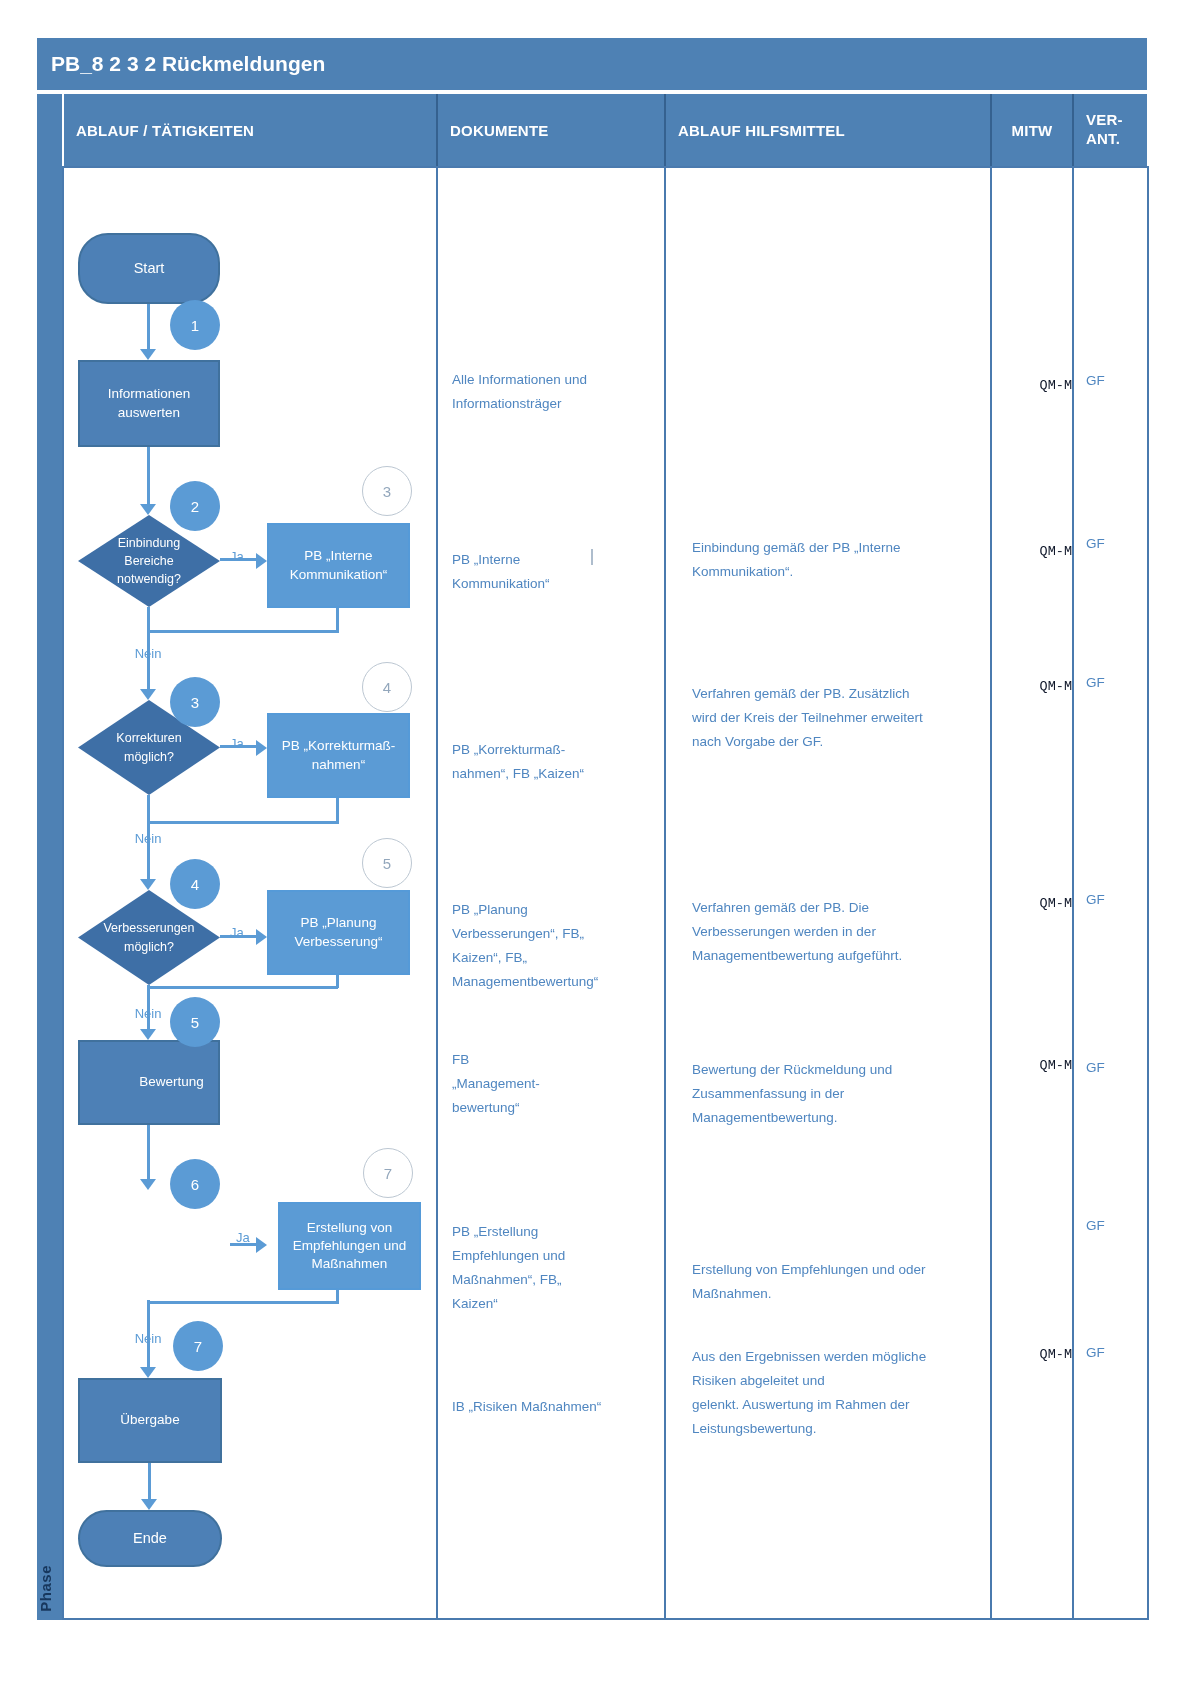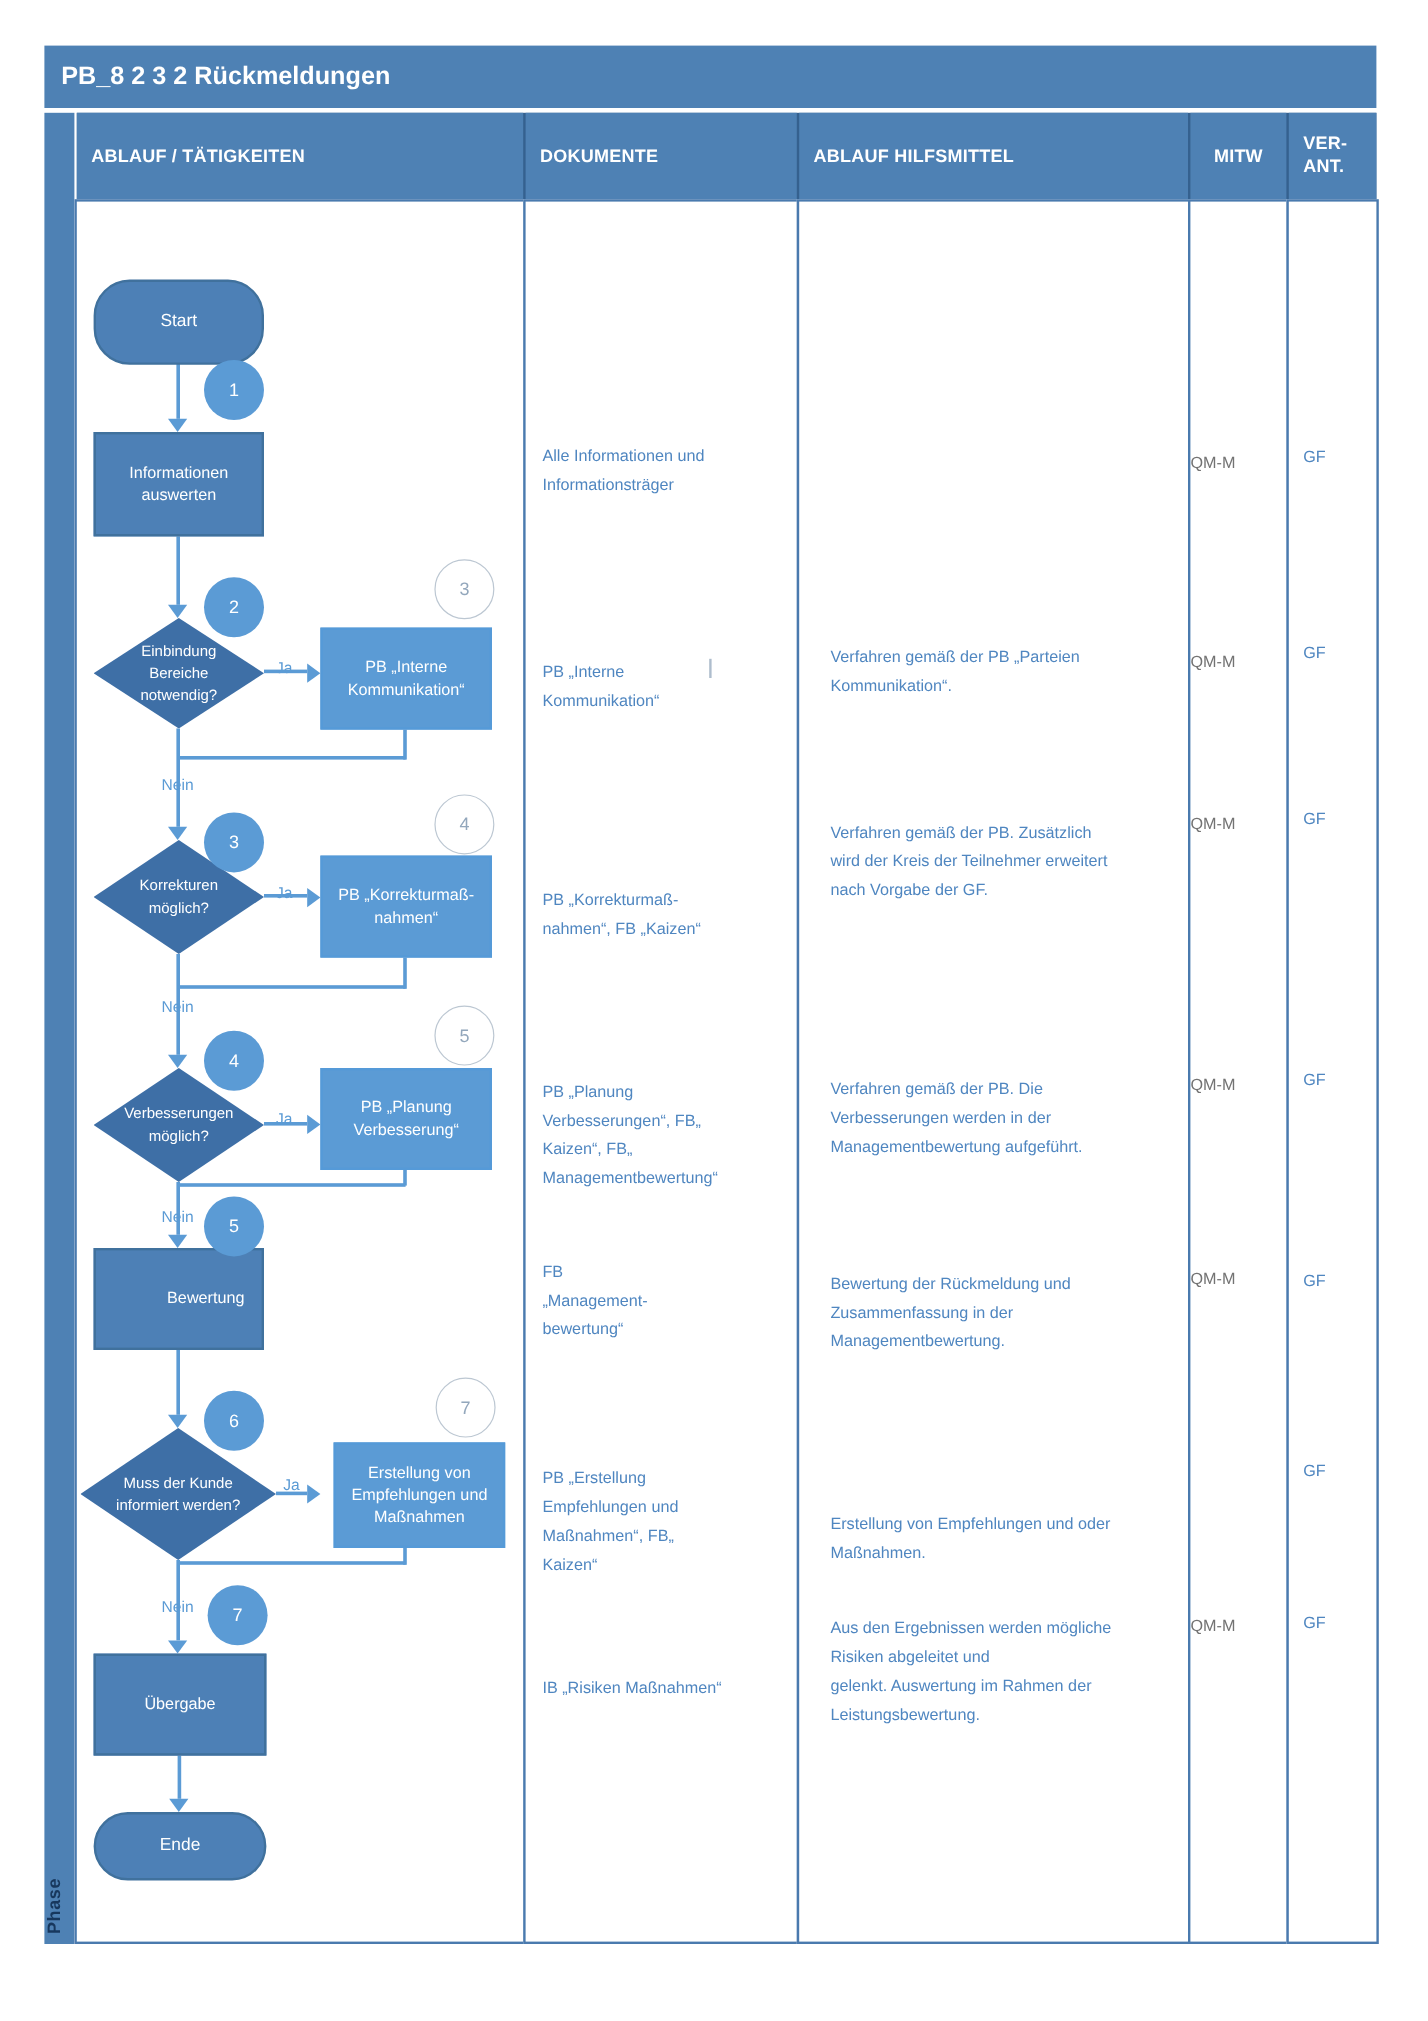--- a/index.html
+++ b/index.html
@@ -39,21 +39,21 @@
   .hline{position:absolute;height:3px;background:#5b9bd5;z-index:1;}
   .arrd{position:absolute;width:0;height:0;border-left:8px solid transparent;
         border-right:8px solid transparent;border-top:11px solid #5b9bd5;z-index:1;}
   .arrr{position:absolute;width:0;height:0;border-top:8px solid transparent;
         border-bottom:8px solid transparent;border-left:11px solid #5b9bd5;z-index:1;}
   .branchlbl{position:absolute;color:#5b9bd5;font-size:13px;z-index:3;}
   .neinlbl{position:absolute;width:44px;text-align:center;color:#5b9bd5;font-size:13px;z-index:3;}
 
   
   .entry{position:absolute;color:#4f86c0;font-size:13.5px;line-height:24px;white-space:pre-line;}
-  .mitwentry{position:absolute;width:100%;text-align:left;color:#737373;font-size:13.5px;}
+  .mitwentry{position:absolute;width:100%;text-align:right;color:#0f172a;font-size:13.5px;font-family:Liberation Mono, monospace;}
   .verantry{position:absolute;left:12px;color:#4f86c0;font-size:13.5px;}
   .tick{position:absolute;width:2px;height:16px;background:#aebdcd;}
 </style>
 </head>
 <body>
 
 <div class="page">
 
   <div class="abs titlebar">PB_8 2 3 2 Rückmeldungen</div>
 
@@ -143,22 +143,20 @@
 Kommunikation“</div>
     <div class="node diamond" style="left:14px;top:532px;width:142px;height:95px;">Korrekturen
 möglich?</div>
     <div class="node branchbox" style="left:203px;top:545px;width:143px;height:85px;">PB „Korrekturmaß-
 nahmen“</div>
     <div class="node diamond" style="left:14px;top:722px;width:142px;height:95px;">Verbesserungen
 möglich?</div>
     <div class="node branchbox" style="left:203px;top:722px;width:143px;height:85px;">PB „Planung
 Verbesserung“</div>
     <div class="node mainbox" style="left:14px;top:872px;width:142px;height:85px;padding-left:45px;">Bewertung</div>
-    <div class="node diamond" style="left:3px;top:1022px;width:163px;height:110px;">Muss der Kunde
-informiert werden?</div>
     <div class="node branchbox" style="left:214px;top:1034px;width:143px;height:88px;">Erstellung von
 Empfehlungen und
 Maßnahmen</div>
     <div class="node mainbox" style="left:14px;top:1210px;width:144px;height:85px;">Übergabe</div>
     <div class="node oval" style="left:14px;top:1342px;width:144px;height:57px;">Ende</div>
   </div>
 
   <div class="abs" style="left:438px;top:168px;width:226px;height:1450px;">
     <div class="entry" style="left:14px;top:200px;">Alle Informationen und
 Informationsträger</div>
@@ -175,21 +173,21 @@
 „Management-
 bewertung“</div>
     <div class="entry" style="left:14px;top:1052px;">PB „Erstellung
 Empfehlungen und
 Maßnahmen“, FB„
 Kaizen“</div>
     <div class="entry" style="left:14px;top:1227px;">IB „Risiken Maßnahmen“</div>
   </div>
 
   <div class="abs" style="left:666px;top:168px;width:324px;height:1450px;">
-    <div class="entry" style="left:26px;top:368px;">Verfahren gemäß der PB „Parteien
+    <div class="entry" style="left:26px;top:368px;">Einbindung gemäß der PB „Interne
 Kommunikation“.</div>
     <div class="entry" style="left:26px;top:514px;">Verfahren gemäß der PB. Zusätzlich
 wird der Kreis der Teilnehmer erweitert
 nach Vorgabe der GF.</div>
     <div class="entry" style="left:26px;top:890px;">Bewertung der Rückmeldung und
 Zusammenfassung in der
 Managementbewertung.</div>
     <div class="entry" style="left:26px;top:728px;">Verfahren gemäß der PB. Die
 Verbesserungen werden in der
 Managementbewertung aufgeführt.</div>

